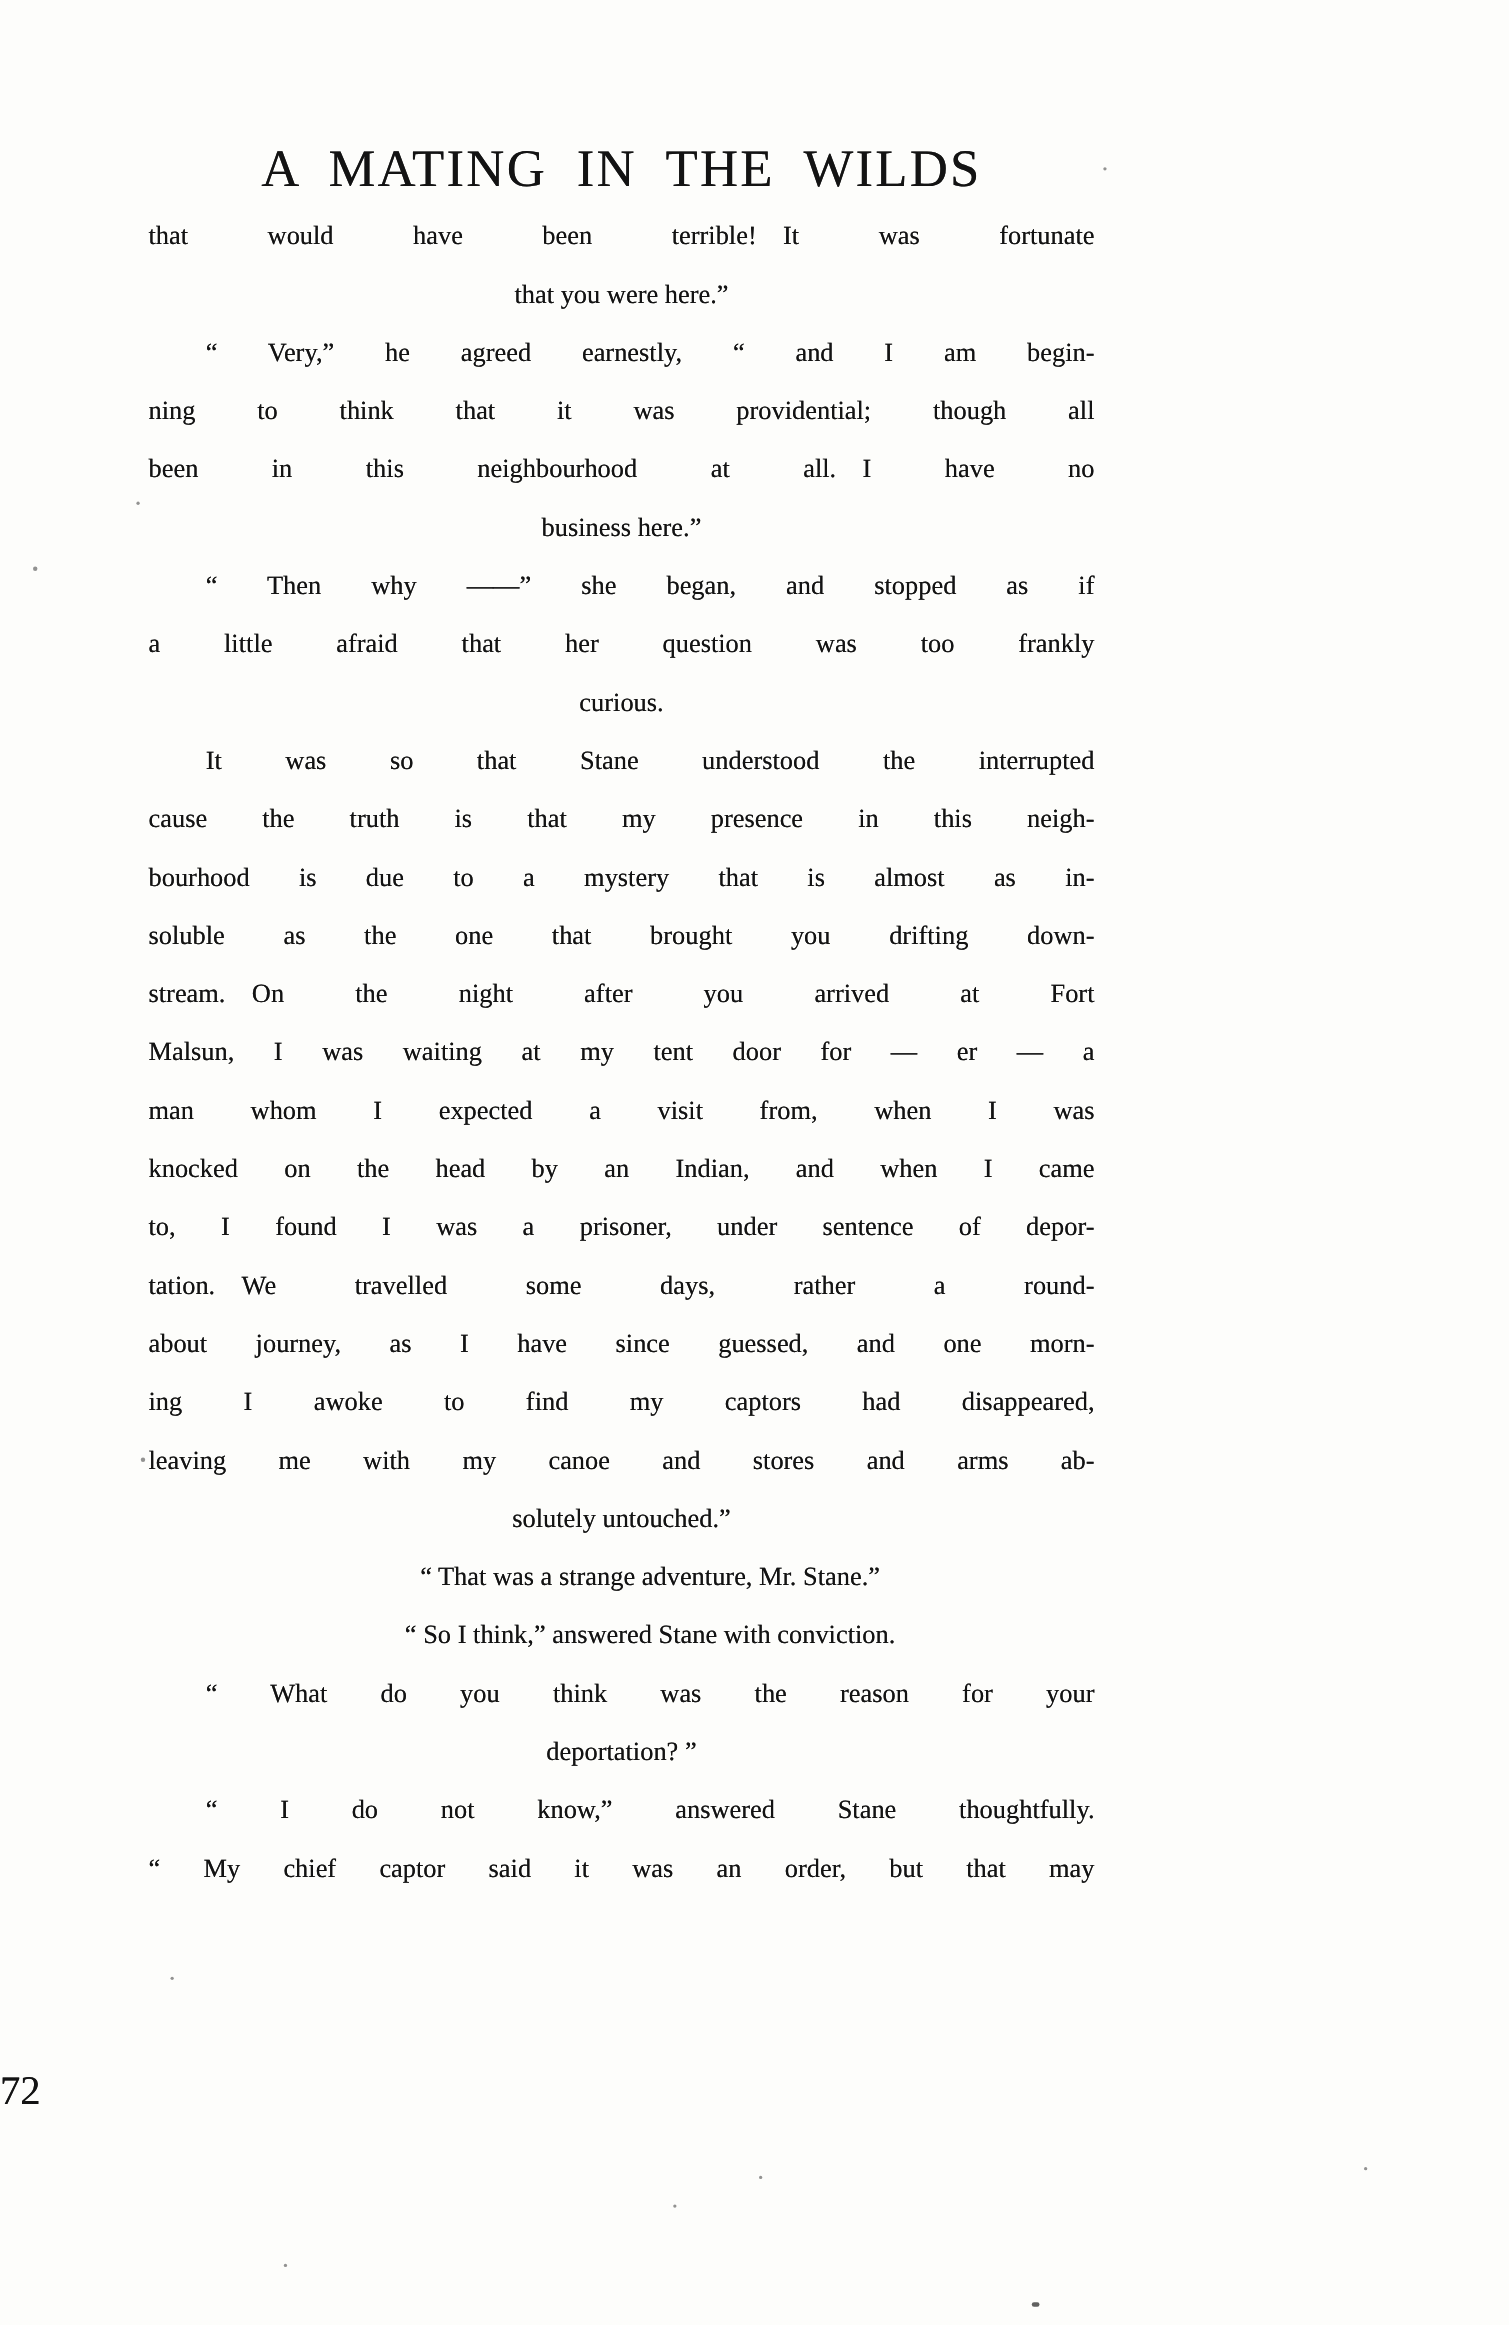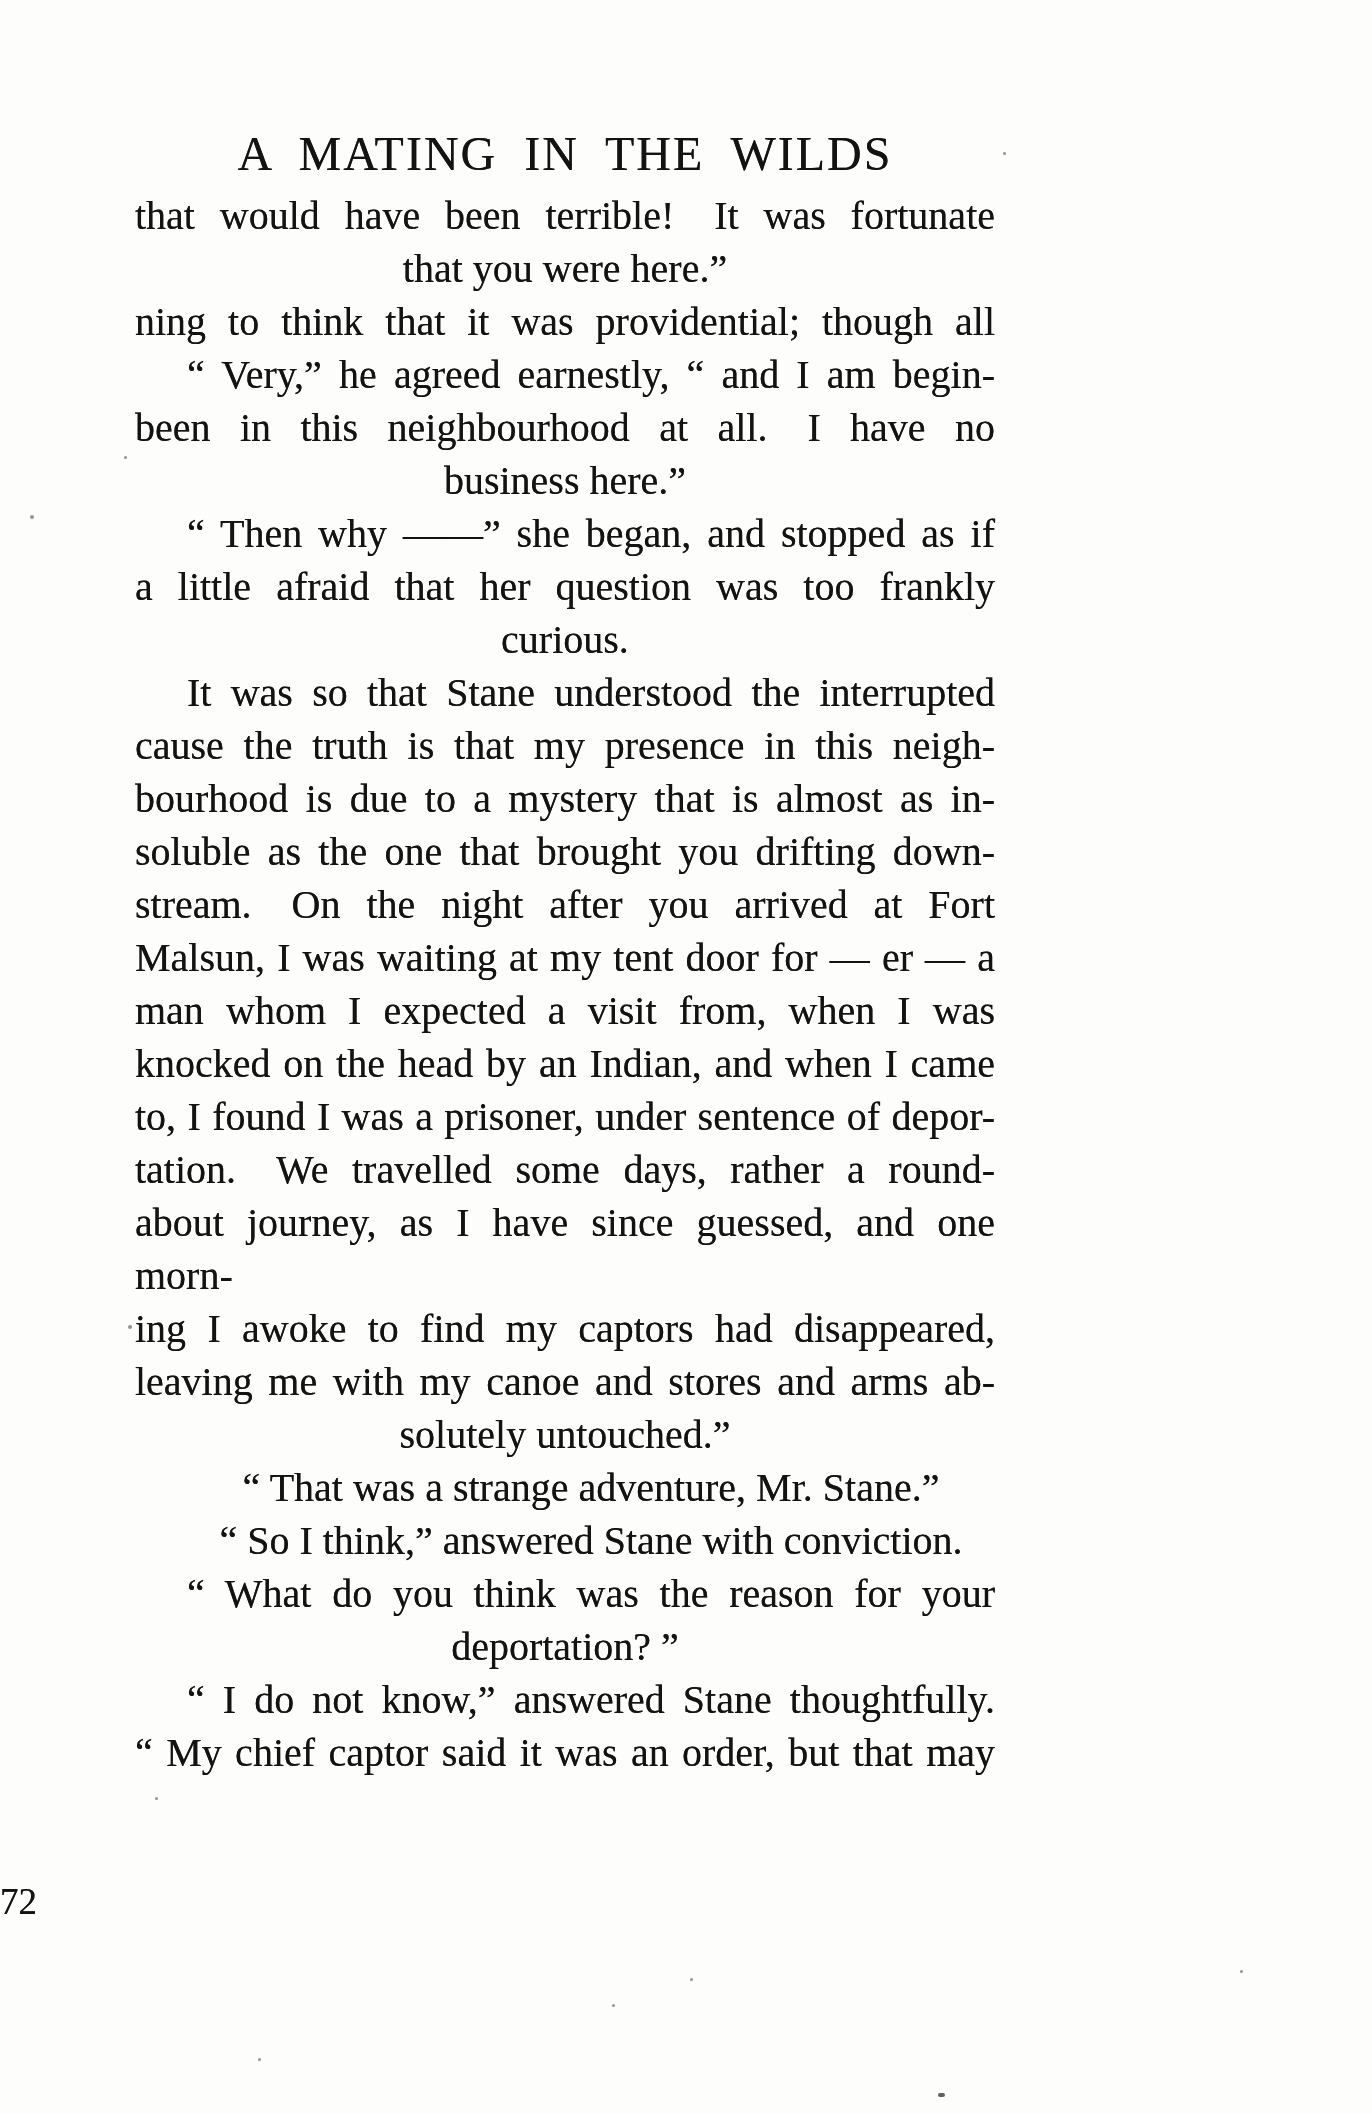--- a/index.html
+++ b/index.html
@@ -14,21 +14,21 @@
   }
   .running-header{
     position:absolute;left:135px;top:129px;width:860px;
     text-align:center;
     font-size:48px;line-height:50px;
     letter-spacing:2px;word-spacing:13px;
     white-space:nowrap;
   }
   .body-text{
     position:absolute;left:135px;top:189px;width:860px;
-    font-size:40px;line-height:53px;
+    font-size:24px;line-height:53px;
   }
   .line{text-align:center;}
   .line.j{text-align:justify;text-align-last:justify;}
   .line.indent{text-indent:52px;}
   .page-number{
     position:absolute;top:1880px;left:0;width:1334px;
     text-align:left;font-size:37px;
   }
   .speck{position:absolute;background:#3a3a3a;border-radius:50%;opacity:.55;}
 </style>
@@ -36,22 +36,22 @@
 <body>
 
 <div class="sheet">
 
   <div class="running-header">A MATING IN THE WILDS</div>
 
   <div class="body-text">
 
   <div class="line j">that would have been terrible! It was fortunate</div>
       <div class="line">that you were here.”</div>
+      <div class="line j indent">“ Very,” he agreed earnestly, “ and I am begin-</div>
       <div class="line j">ning to think that it was providential; though all</div>
-      <div class="line j indent">“ Very,” he agreed earnestly, “ and I am begin-</div>
       <div class="line j">been in this neighbourhood at all. I have no</div>
       <div class="line">business here.”</div>
       <div class="line j indent">“ Then why ——” she began, and stopped as if</div>
       <div class="line j">a little afraid that her question was too frankly</div>
       <div class="line">curious.</div>
       <div class="line j indent">It was so that Stane understood the interrupted</div>
       <div class="line j">cause the truth is that my presence in this neigh-</div>
       <div class="line j">bourhood is due to a mystery that is almost as in-</div>
       <div class="line j">soluble as the one that brought you drifting down-</div>
       <div class="line j">stream. On the night after you arrived at Fort</div>

